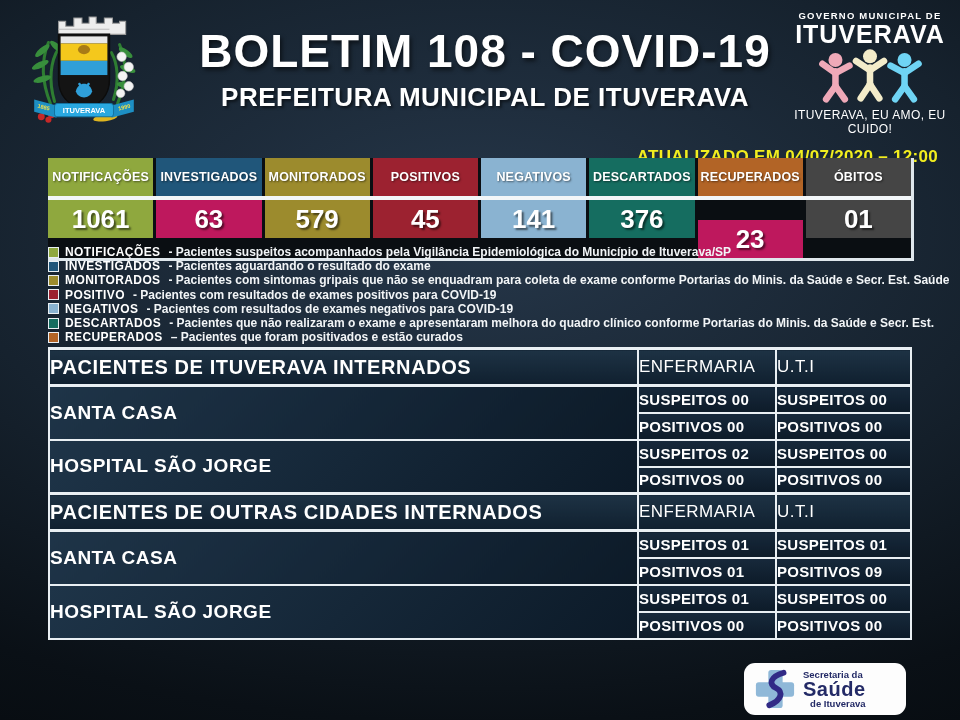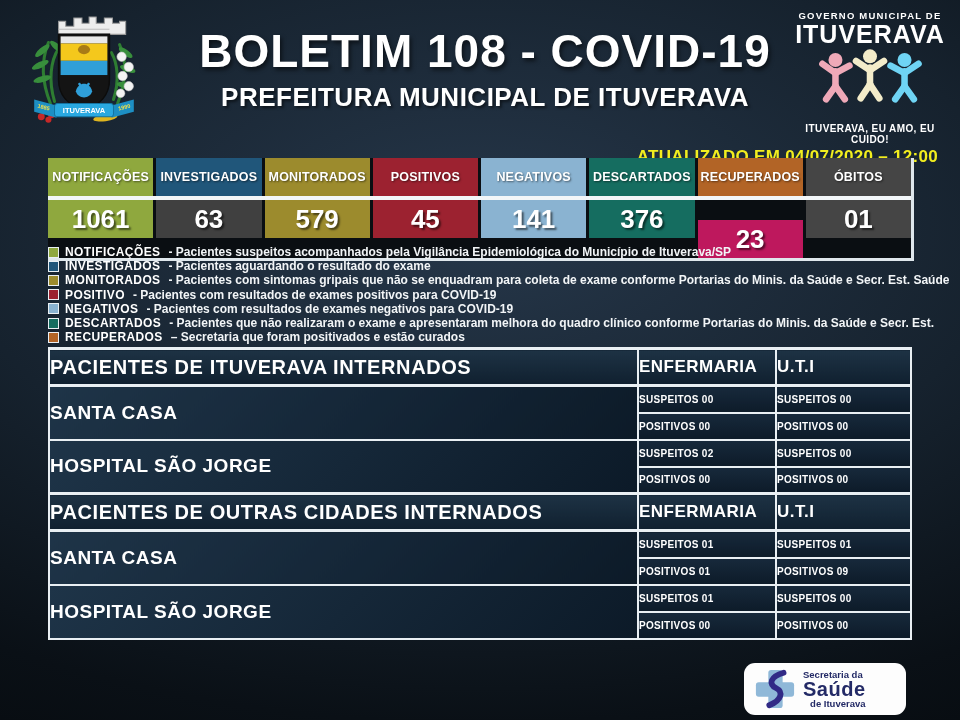--- a/index.html
+++ b/index.html
@@ -10,21 +10,21 @@
     background: radial-gradient(ellipse 130% 95% at 50% 32%, #26374a 0%, #16222e 42%, #0a1016 72%, #04070a 100%);
   }
   
   .crest { position:absolute; left:28px; top:12px; width:112px; height:122px; }
   .title-block { position:absolute; left:150px; top:22px; width:670px; text-align:center; }
   .main-title { font-size:46px; font-weight:bold; letter-spacing:1px; line-height:58px; text-shadow:2px 3px 4px rgba(0,0,0,.55); }
   .sub-title { font-size:26px; font-weight:bold; letter-spacing:.5px; line-height:34px; text-shadow:2px 2px 3px rgba(0,0,0,.55); }
   .gov-logo { position:absolute; right:14px; top:10px; width:152px; text-align:center; }
   .gov-top { font-size:9.5px; font-weight:bold; letter-spacing:1.2px; }
   .gov-name { font-size:25px; font-weight:bold; letter-spacing:1px; line-height:26px; }
-  .gov-slogan { font-size:10px; font-weight:bold; letter-spacing:.4px; margin-top:16px; }
+  .gov-slogan { font-size:12px; font-weight:normal; letter-spacing:.4px; margin-top:1px; }
   .updated { position:absolute; top:147px; right:22px; font-size:17px; font-weight:bold; color:#f2ee1e; letter-spacing:.3px;text-align:right; }
   
   .stats { position:absolute; left:48px; top:158px; width:866px; border-right:3px solid #dfe7ec; border-bottom:3px solid #dfe7ec; }
   .stats-row { display:grid; grid-template-columns:repeat(8,1fr); gap:3px; background:#0a0e12; }
   .stat-h { height:38px; display:flex; align-items:center; justify-content:center;
             font-size:12.5px; font-weight:bold; letter-spacing:.2px; text-shadow:1px 1px 2px rgba(0,0,0,.5); }
   .stats-divider { height:4px; background:#f2f6f8; }
   .stat-v { height:38px; display:flex; align-items:center; justify-content:center;
             font-size:26px; font-weight:bold; text-shadow:2px 2px 2px rgba(0,0,0,.55); }
   
@@ -33,24 +33,24 @@
   .legend-sq { width:11px; height:11px; border:1px solid #e9eff3; margin-right:6px; flex:0 0 auto; }
   .legend-label { margin-right:8px; letter-spacing:.4px; }
   .legend-text { font-weight:bold; color:#f2f5f7;text-align:center; }
   
   .hosp-table { position:absolute; left:48px; top:347px; border-collapse:collapse; width:862px; table-layout:fixed; }
   .hosp-table td { border:2px solid #e9eff3; color:#fff; text-align:left; vertical-align:middle;
                    background:linear-gradient(180deg,#17293b 0%,#0d1b29 100%); }
   tr.sec td { border-top:3px solid #e9eff3; border-bottom:3px solid #e9eff3; height:37px;
               background:linear-gradient(180deg,#1d3244 0%,#10202f 100%); }
   td.title-cell { font-size:20px; font-weight:bold; letter-spacing:.6px; }
-  td.colh-cell { font-size:17px; font-weight:bold; letter-spacing:.5px; }
+  td.colh-cell { font-size:17px; font-weight:normal; letter-spacing:.5px; }
   td.hosp-cell { font-size:19px; font-weight:bold; letter-spacing:.5px;
                  background:linear-gradient(135deg,#1e3448 0%,#0c1a28 100%); }
-  td.data-cell { font-size:10px; font-weight:bold; height:27px; letter-spacing:.3px; }
+  td.data-cell { font-size:15px; font-weight:bold; height:27px; letter-spacing:.3px; }
   
   .footer-src { position:absolute; left:48px; top:671px; width:592px; text-align:center;
                 color:#f3ef25; font-size:13.5px; font-weight:bold; line-height:17px; }
   .health-logo { position:absolute; left:744px; top:663px; width:162px; height:52px; background:#fdfdfd;
                  border-radius:11px; display:flex; align-items:center; padding:4px 8px 4px 10px; }
   .health-text { margin-left:7px; color:#232a66; line-height:1; }
   .health-l1 { font-size:9.5px; font-weight:bold; }
   .health-l2 { font-size:20px; font-weight:bold; letter-spacing:.5px; }
   .health-l3 { font-size:9.5px; font-weight:bold; text-align:right; }
 </style>
@@ -161,21 +161,21 @@
       <div class="stat-h" style="background: rgb(156, 139, 45);">MONITORADOS</div>
       <div class="stat-h" style="background: rgb(156, 34, 48);">POSITIVOS</div>
       <div class="stat-h" style="background: rgb(138, 179, 209);">NEGATIVOS</div>
       <div class="stat-h" style="background: rgb(21, 109, 96);">DESCARTADOS</div>
       <div class="stat-h" style="background: rgb(178, 100, 38);">RECUPERADOS</div>
       <div class="stat-h" style="background: rgb(69, 69, 69);">ÓBITOS</div>
     </div>
     <div class="stats-divider"></div>
     <div class="stats-row">
       <div class="stat-v" style="background: rgb(143, 168, 62);">1061</div>
-      <div class="stat-v" style="background: #404040;">63</div>
+      <div class="stat-v" style="background: #be185d;">63</div>
       <div class="stat-v" style="background: rgb(156, 139, 45);">579</div>
       <div class="stat-v" style="background: rgb(156, 34, 48);">45</div>
       <div class="stat-v" style="background: rgb(138, 179, 209);">141</div>
       <div class="stat-v" style="background: rgb(21, 109, 96);">376</div>
       <div class="stat-v" style="background: #be185d; margin-top: 20px;">23</div>
       <div class="stat-v" style="background: rgb(69, 69, 69);">01</div>
     </div>
   </div>
 
   <div class="legend">
@@ -205,21 +205,21 @@
       <span class="legend-text">- Pacientes com resultados de exames negativos para COVID-19</span>
     </div>
     <div class="legend-row">
       <span class="legend-sq" style="background-color: rgb(21, 109, 96);"></span>
       <span class="legend-label">DESCARTADOS</span>
       <span class="legend-text">- Pacientes que não realizaram o exame e apresentaram melhora do quadro clínico conforme Portarias do Minis. da Saúde e Secr. Est.</span>
     </div>
     <div class="legend-row">
       <span class="legend-sq" style="background-color: rgb(178, 100, 38);"></span>
       <span class="legend-label">RECUPERADOS</span>
-      <span class="legend-text">– Secretaria que foram positivados e estão curados</span>
+      <span class="legend-text">– Pacientes que foram positivados e estão curados</span>
     </div>
   </div>
 
   <table class="hosp-table">
     <colgroup>
         <col style="width:589px">
         <col style="width:138px">
         <col style="width:135px">
       </colgroup>
     <tbody>

